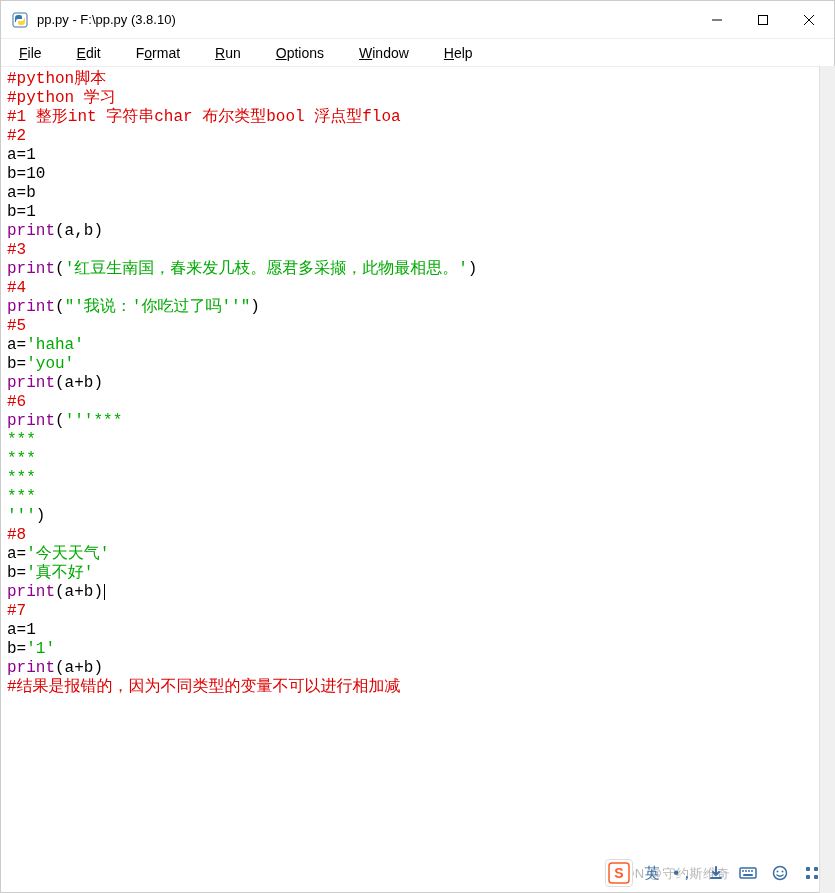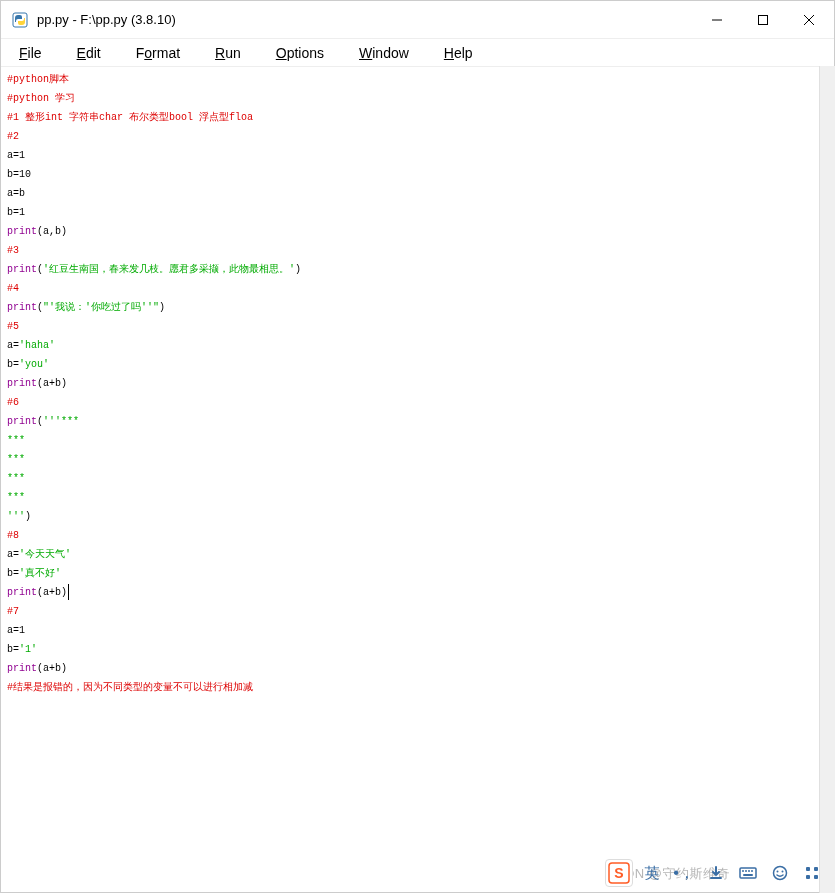--- a/index.html
+++ b/index.html
@@ -66,21 +66,21 @@
     .menu-item {
       padding: 2px 10px;
       cursor: pointer;
       color: #000;
     }
     .menu-item .ul { text-decoration: underline; }
     .editor {
       flex: 1;
       padding: 3px 6px;
       font-family: "Consolas", "Courier New", monospace;
-      font-size: 10px;
+      font-size: 16px;
       line-height: 19px;
       white-space: pre;
       overflow: auto;
       background: #fff;
       position: relative;
     }
     .c-red { color: #dd0000; }
     .c-purple { color: #900090; }
     .c-green { color: #00aa00; }
     .c-black { color: #000; }

